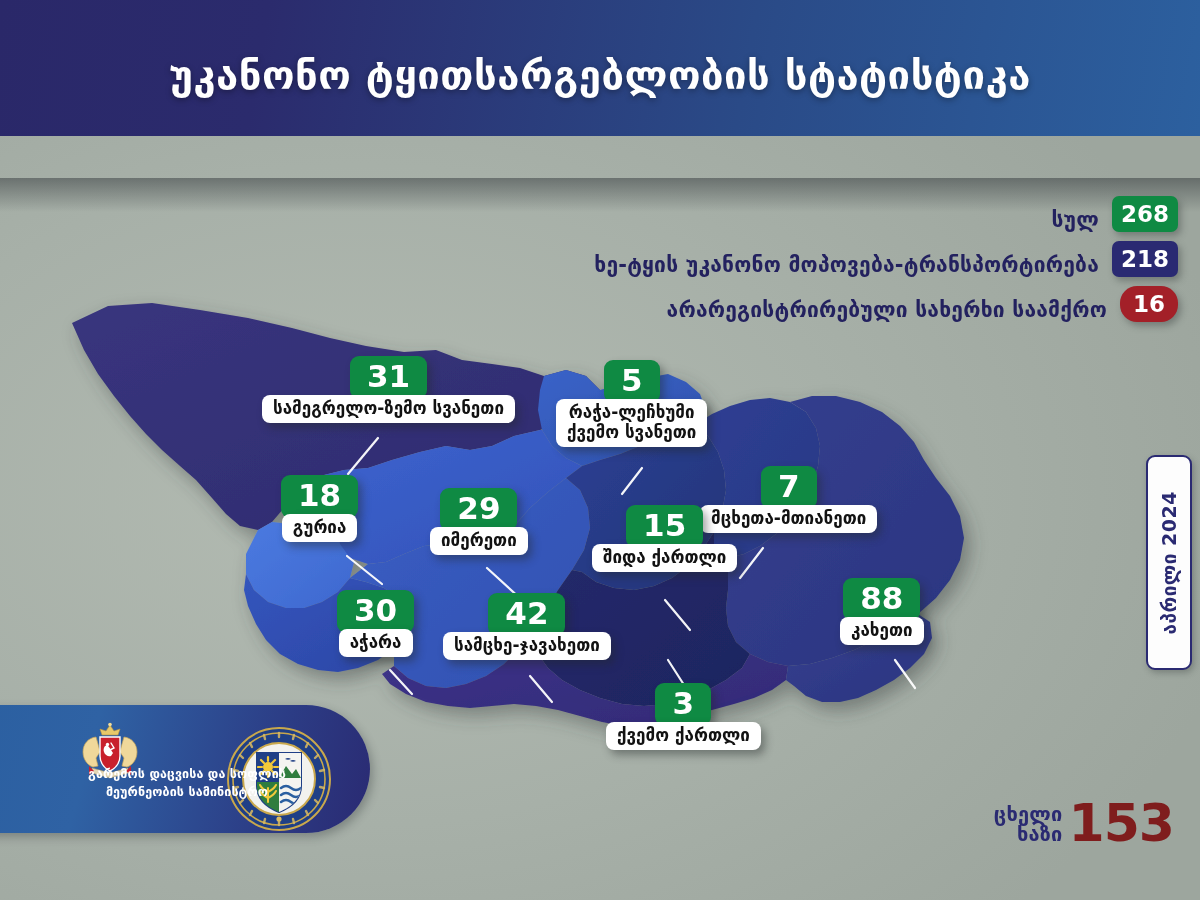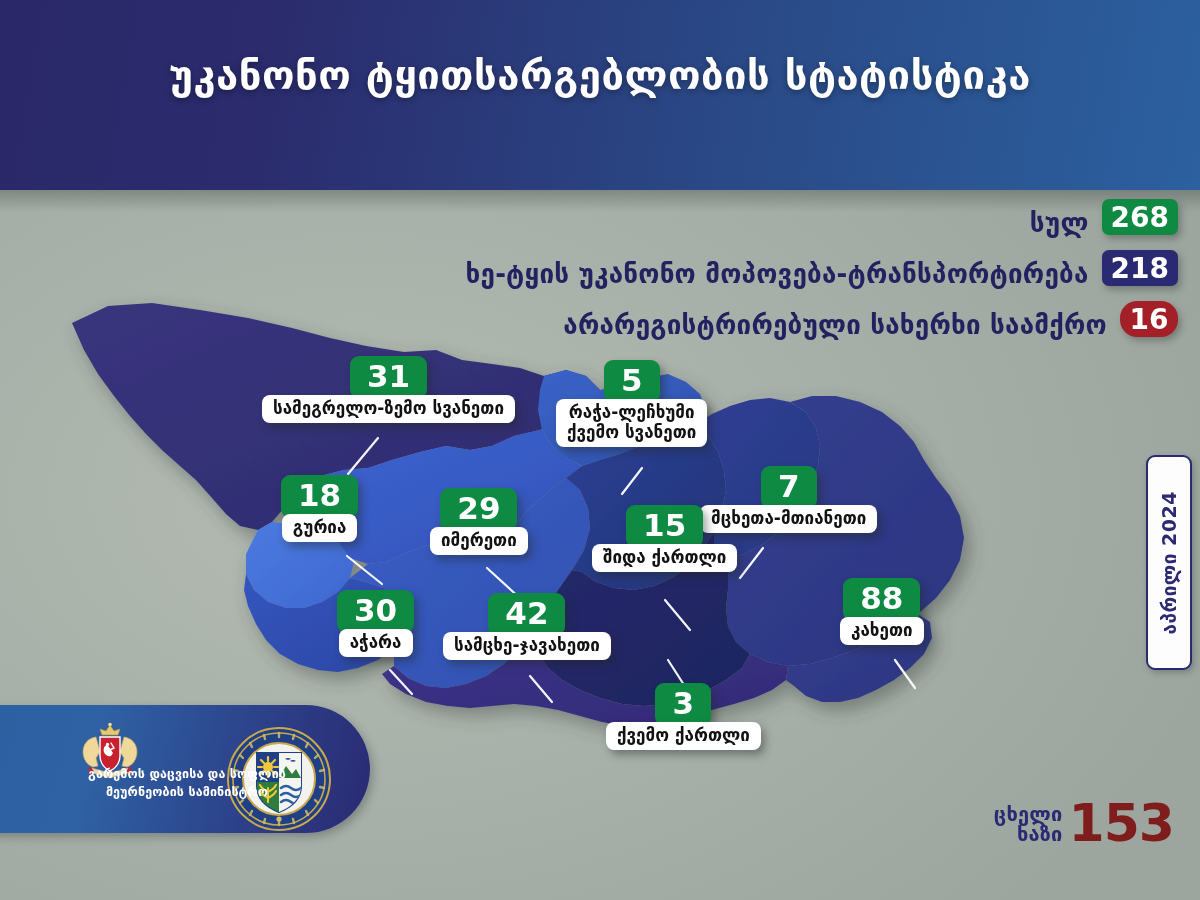--- a/index.html
+++ b/index.html
@@ -12,21 +12,21 @@
 
   
   #bg-base {
     position:absolute; inset:0;
     background:
       radial-gradient(ellipse 900px 600px at 30% 55%, #b3bbb2 0%, #a7b0a8 55%, #9da69e 100%);
   }
 
   
   #header {
-    position:absolute; left:0; top:0; width:1200px; height:190px;
+    position:absolute; left:0; top:0; width:1200px; height:136px;
     background:linear-gradient(100deg,#2a2869 0%,#2b2b6d 22%,#2a4a87 62%,#2c609f 100%);
     z-index:6;
   }
   #header-shadow {
     position:absolute; left:0; top:178px; width:1200px; height:34px;
     background:linear-gradient(to bottom, rgba(35,40,45,.45), rgba(35,40,45,0));
     z-index:5; pointer-events:none;
   }
   #header-title {
     position:absolute; left:0; right:0; top:52px;
@@ -36,27 +36,27 @@
   }
 
   
   #legend {
     position:absolute; right:22px; top:196px; width:760px;
     display:flex; flex-direction:column; align-items:flex-end; gap:9px;
     z-index:7;
   }
   .legend-row { display:flex; align-items:center; justify-content:flex-end; gap:13px; width:100%; }
   .legend-label {
-    color:#23215f; font-size:26px; font-weight:700; white-space:nowrap;
+    color:#23215f; font-size:21px; font-weight:700; white-space:nowrap;
     text-align:right; letter-spacing:.2px;margin-top:12px;
   }
   .legend-chip {
     min-width:58px; height:36px; border-radius:7px;
     display:flex; align-items:center; justify-content:center;
-    color:#fff; font-size:28px; font-weight:700;
+    color:#fff; font-size:23px; font-weight:700;
     box-shadow:3px 4px 7px rgba(40,45,45,.35);
     padding:0 9px;
   }
   .chip-green { background:#0f8a43; }
   .chip-navy  { background:#2a2a72; }
   .chip-red   { background:#a32028;border-radius:17px; }
 
   
   #side-tab {
     position:absolute; right:8px; top:455px; width:46px; height:215px;

